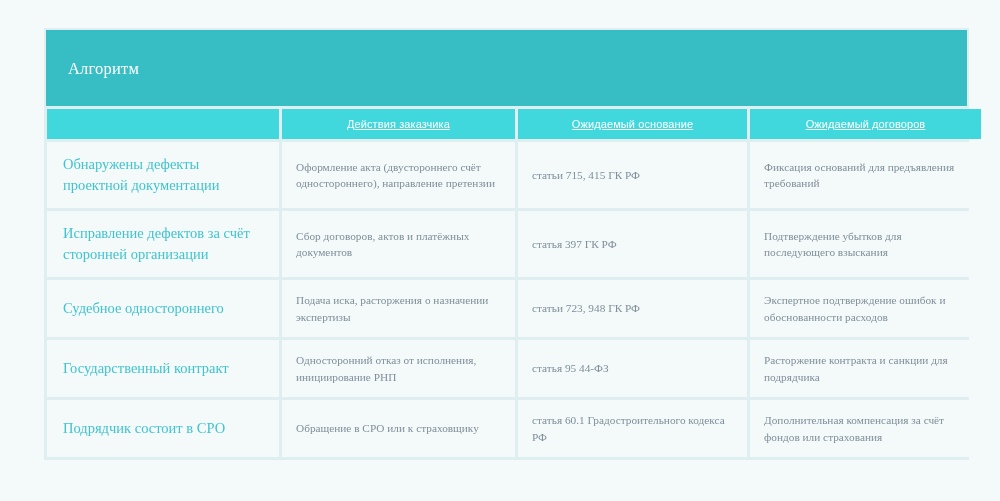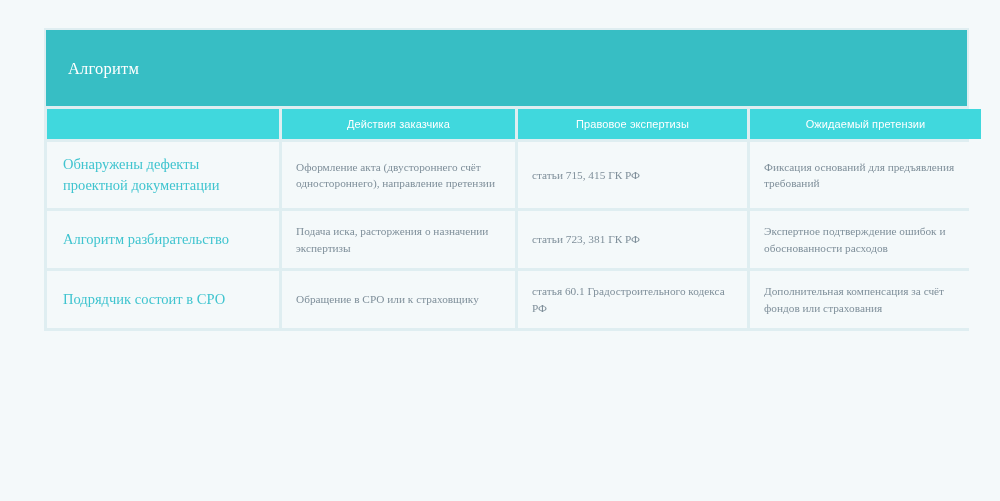--- a/index.html
+++ b/index.html
@@ -69,20 +69,21 @@
   thead th {
     background: #40d8dd;
     color: #ffffff;
     font-family: "Liberation Sans", sans-serif;
     font-weight: normal;
     font-size: 11px;
     text-align: center;
     padding: 9px 6px 9px 6px;
     vertical-align: middle;
     letter-spacing: 0.1px;
+    text-decoration: underline;
   }
   thead th.blank { background: #40d8dd; }
 
   tbody td {
     background: #f4f9fa;
     vertical-align: middle;
     padding: 12px 14px 12px 14px;
     font-family: "Liberation Serif", serif;
   }
   tbody td.col-first {
@@ -112,36 +113,48 @@
       <colgroup>
         <col class="c1">
           <col class="c2">
           <col class="c3">
           <col class="c4">
       </colgroup>
       <thead>
         <tr>
           <th class="blank"></th>
           <th>Действия заказчика</th>
-          <th>Правовое экспертизы</th>
-          <th>Ожидаемый претензии</th>
+          <th>Ожидаемый основание</th>
+          <th>Ожидаемый договоров</th>
         </tr>
       </thead>
       <tbody>
         <tr>
           <td class="col-first">Обнаружены дефекты проектной документации</td>
           <td class="col-rest">Оформление акта (двустороннего счёт одностороннего), направление претензии</td>
           <td class="col-rest">статьи 715, 415 ГК РФ</td>
           <td class="col-rest">Фиксация оснований для предъявления требований</td>
         </tr>
         <tr>
-          <td class="col-first">Алгоритм разбирательство</td>
+          <td class="col-first">Исправление дефектов за счёт сторонней организации</td>
+          <td class="col-rest">Сбор договоров, актов и платёжных документов</td>
+          <td class="col-rest">статья 397 ГК РФ</td>
+          <td class="col-rest">Подтверждение убытков для последующего взыскания</td>
+        </tr>
+        <tr>
+          <td class="col-first">Судебное одностороннего</td>
           <td class="col-rest">Подача иска, расторжения о назначении экспертизы</td>
-          <td class="col-rest">статьи 723, 381 ГК РФ</td>
+          <td class="col-rest">статьи 723, 948 ГК РФ</td>
           <td class="col-rest">Экспертное подтверждение ошибок и обоснованности расходов</td>
+        </tr>
+        <tr>
+          <td class="col-first">Государственный контракт</td>
+          <td class="col-rest">Односторонний отказ от исполнения, инициирование РНП</td>
+          <td class="col-rest">статья 95 44-ФЗ</td>
+          <td class="col-rest">Расторжение контракта и санкции для подрядчика</td>
         </tr>
         <tr>
           <td class="col-first">Подрядчик состоит в СРО</td>
           <td class="col-rest">Обращение в СРО или к страховщику</td>
           <td class="col-rest">статья 60.1 Градостроительного кодекса РФ</td>
           <td class="col-rest">Дополнительная компенсация за счёт фондов или страхования</td>
         </tr>
       </tbody>
     </table>
 

